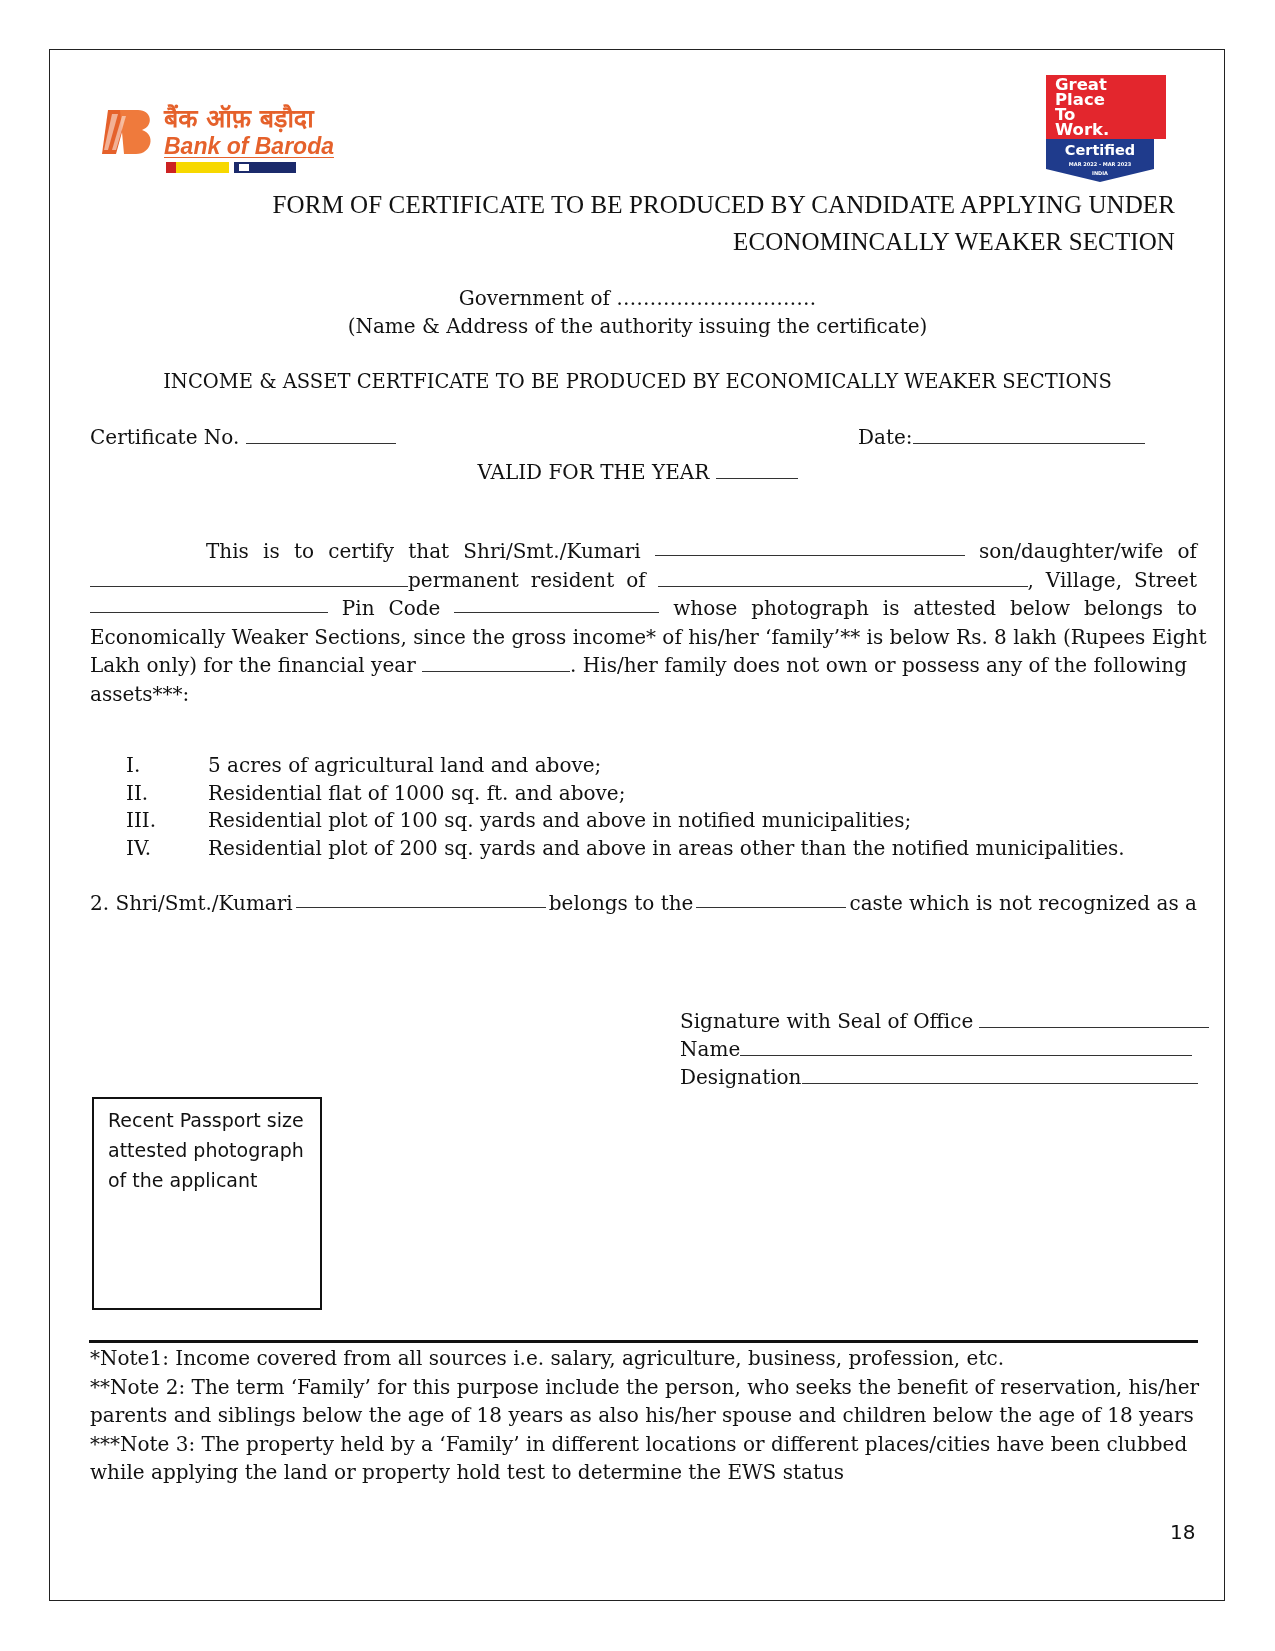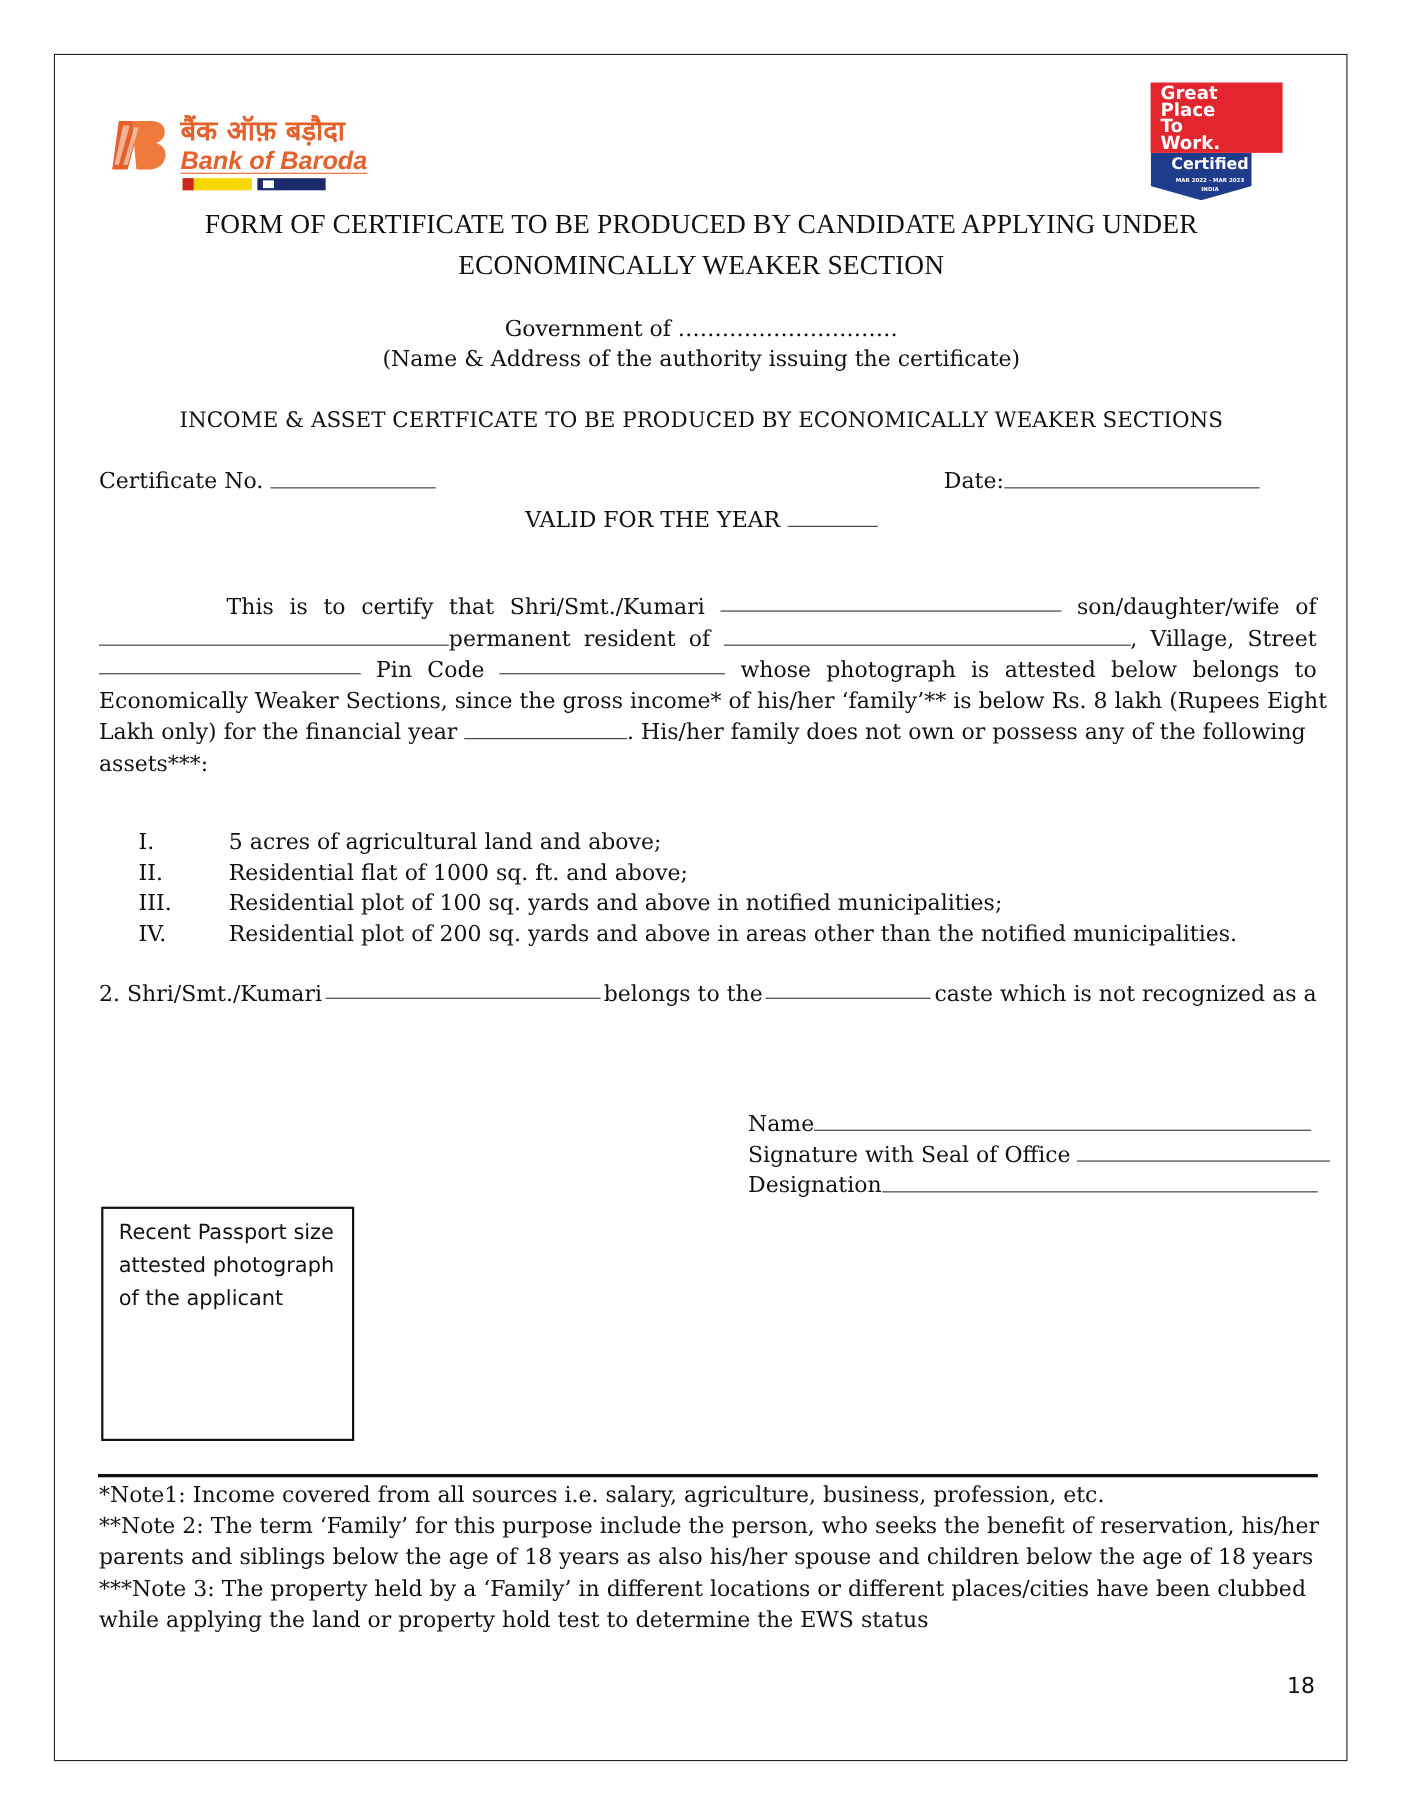--- a/index.html
+++ b/index.html
@@ -20,30 +20,30 @@
   .bob-strip-y { position: absolute; left: 68px; top: 62px; width: 63px; height: 11px; background: #f7d800; }
   .bob-strip-r { position: absolute; left: 68px; top: 62px; width: 10px; height: 11px; background: #c22; }
   .bob-strip-b { position: absolute; left: 136px; top: 62px; width: 62px; height: 11px; background: #1b2a6b; }
   .bob-strip-b i { position: absolute; left: 5px; top: 2px; width: 10px; height: 7px; background: #fff; }
 
   
   .gptw { left: 1046px; top: 75px; width: 108px; height: 107px; }
   .gptw-red { position: absolute; left: 0; top: 0; width: 120px; height: 64px; background: #e3262d; }
   .gptw-red span { position: absolute; left: 9px; top: 2px; color: #fff; font-weight: bold;
                    font-family: "DejaVu Sans", sans-serif; font-size: 16.5px; line-height: 15px; }
-  .gptw-blue { position: absolute; left: 0; top: 64px; width: 92px; height: 43px; background: #1f3b8c;
+  .gptw-blue { position: absolute; left: 0; top: 64px; width: 108px; height: 43px; background: #1f3b8c;
                clip-path: polygon(0 0, 100% 0, 100% 70%, 50% 100%, 0 70%); }
   .gptw-cert { position: absolute; left: 0; top: 3px; width: 108px; text-align: center; color: #fff; font-weight: bold;
                font-family: "DejaVu Sans", sans-serif; font-size: 14.5px; }
   .gptw-dates { position: absolute; left: 0; top: 22px; width: 108px; text-align: center; color: #fff;
                 font-family: "DejaVu Sans", sans-serif; font-size: 5px; font-weight: bold; }
   .gptw-country { position: absolute; left: 0; top: 31px; width: 108px; text-align: center; color: #fff;
                   font-family: "DejaVu Sans", sans-serif; font-size: 5px; font-weight: bold; }
 
-  .title { left: 100px; top: 186px; width: 1075px; text-align: center; font-size: 25px; line-height: 37px;
+  .title { left: 100px; top: 186px; width: 1075px; text-align: right; font-size: 25px; line-height: 37px;
            font-family: "Liberation Serif", serif; letter-spacing: 0.1px; }
   .center-line { left: 100px; width: 1075px; text-align: center; font-size: 20px; }
   .gov { top: 286px; }
   .authority { top: 314px; }
   .income-head { top: 370px; font-size: 19.5px; }
   .cert-no { left: 90px; top: 425px; font-size: 20px; }
   .date { left: 858px; top: 425px; font-size: 20px; }
   .valid { top: 460px; }
 
   .body-para { left: 90px; top: 537px; width: 1107px; font-size: 20px; line-height: 28.6px; text-align: justify; }
@@ -193,26 +193,26 @@
     <span>2. Shri/Smt./Kumari</span>
     <span class="blank" style="width:250px"></span>
     <span>belongs to the</span>
     <span class="blank" style="width:150px"></span>
     <span>caste which is not recognized as a</span>
   </div>
 </div>
 
 <div class="abs sig">
   <div class="sig-row">
+    <span>Signature with Seal of Office</span>
+    <span class="blank" style="width:230px;margin-left:6px"></span>
+  </div>
+  <div class="sig-row">
     <span>Name</span>
     <span class="blank" style="width:452px"></span>
-  </div>
-  <div class="sig-row">
-    <span>Signature with Seal of Office</span>
-    <span class="blank" style="width:230px;margin-left:6px"></span>
   </div>
   <div class="sig-row">
     <span>Designation</span>
     <span class="blank" style="width:396px"></span>
   </div>
 </div>
 
 <div class="abs photo-box">
   <div>Recent Passport size</div>
   <div>attested photograph</div>

